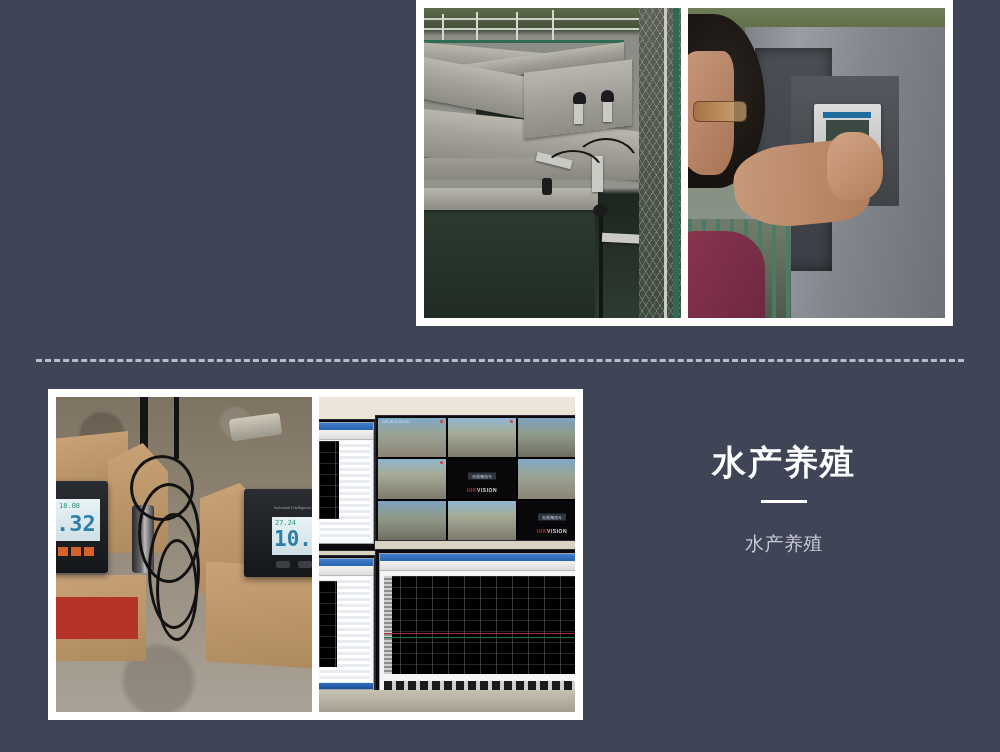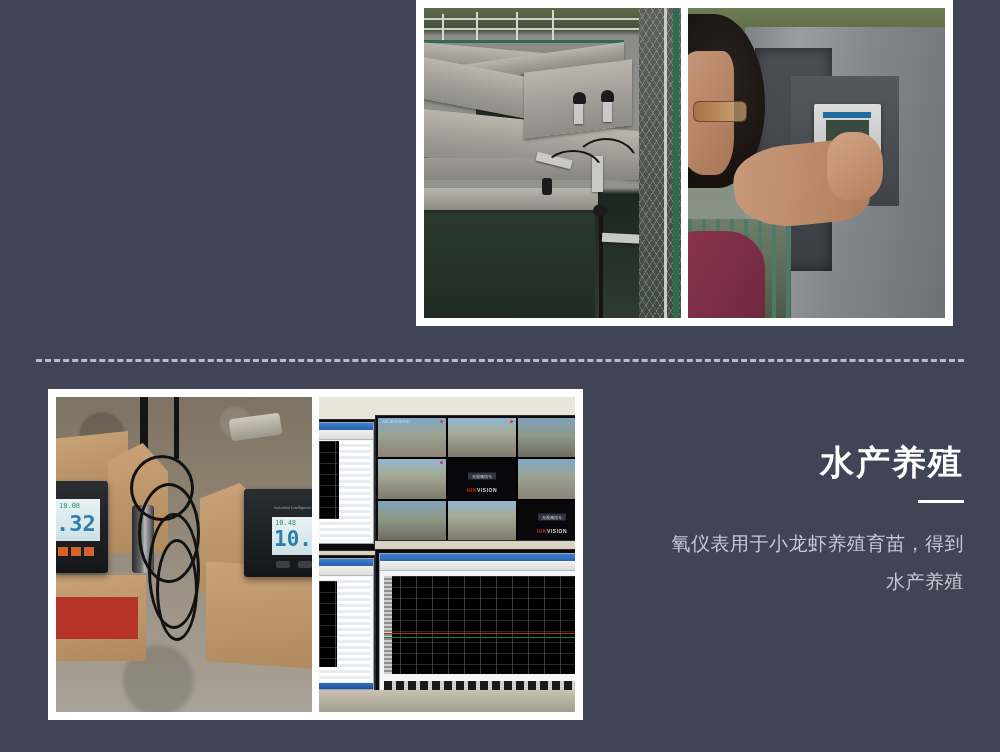--- a/index.html
+++ b/index.html
@@ -25,21 +25,21 @@
     left: 30px;
     top: 36px;
     width: 372px;
     text-align: right;
   }
   .sec2-text {
     position: absolute;
     left: 604px;
     top: 440px;
     width: 360px;
-    text-align: right;
+    text-align: center;
   }
 
   .heading {
     font-size: 34px;
     line-height: 44px;
     font-weight: bold;
     color: #ffffff;
     letter-spacing: 2px;
     margin: 0;
     white-space: nowrap;
@@ -540,21 +540,21 @@
         <div class="meter-screen" style="left:4px; top:18px; width:44px; height:42px;"></div>
         <div class="meter-small" style="left:7px; top:22px; font-size:7px;">18.08</div>
         <div class="meter-num" style="left:4px; top:32px; font-size:22px;">.32</div>
         <div class="keypad" style="left:6px;  top:66px; width:10px; height:9px;"></div>
         <div class="keypad" style="left:19px; top:66px; width:10px; height:9px;"></div>
         <div class="keypad" style="left:32px; top:66px; width:10px; height:9px;"></div>
       </div>
 
       <div class="meter" style="left:188px; top:92px; width:86px; height:88px;">
         <div class="meter-screen" style="left:28px; top:28px; width:58px; height:38px;"></div>
-        <div class="meter-small" style="left:31px; top:31px; font-size:7px;">10.48</div>
+        <div class="meter-small" style="left:31px; top:31px; font-size:7px;">27.24</div>
         <div class="meter-num" style="left:30px; top:40px; font-size:21px;">10.37</div>
         <div style="position:absolute; left:30px; top:16px; font-size:4px; color:#9aa0a6; white-space:nowrap;">Industrial Intelligence</div>
         <div style="position:absolute; left:32px; top:72px; width:14px; height:7px; background:#3c3f44; border-radius:2px;"></div>
         <div style="position:absolute; left:54px; top:72px; width:14px; height:7px; background:#3c3f44; border-radius:2px;"></div>
       </div>
 
       <div class="probe" style="left:76px; top:108px; width:22px; height:68px;"></div>
       <div class="coil" style="left:74px; top:58px; width:58px; height:60px;"></div>
       <div class="coil" style="left:82px; top:86px; width:56px; height:94px;"></div>
       <div class="coil" style="left:92px; top:116px; width:46px; height:110px;"></div>
@@ -632,17 +632,16 @@
 
       <div class="desk"></div>
     </div>
   </div>
 
   <div class="sec2-text">
     <div class="heading">水产养殖</div>
     <div class="rule-wrap">
       <span class="rule"></span>
     </div>
-    <p class="body-text">氧仪表用于小龙虾养殖育苗，得到</p>
     <p class="body-text">水产养殖</p>
   </div>
 
 </div>
 
 </body></html>

